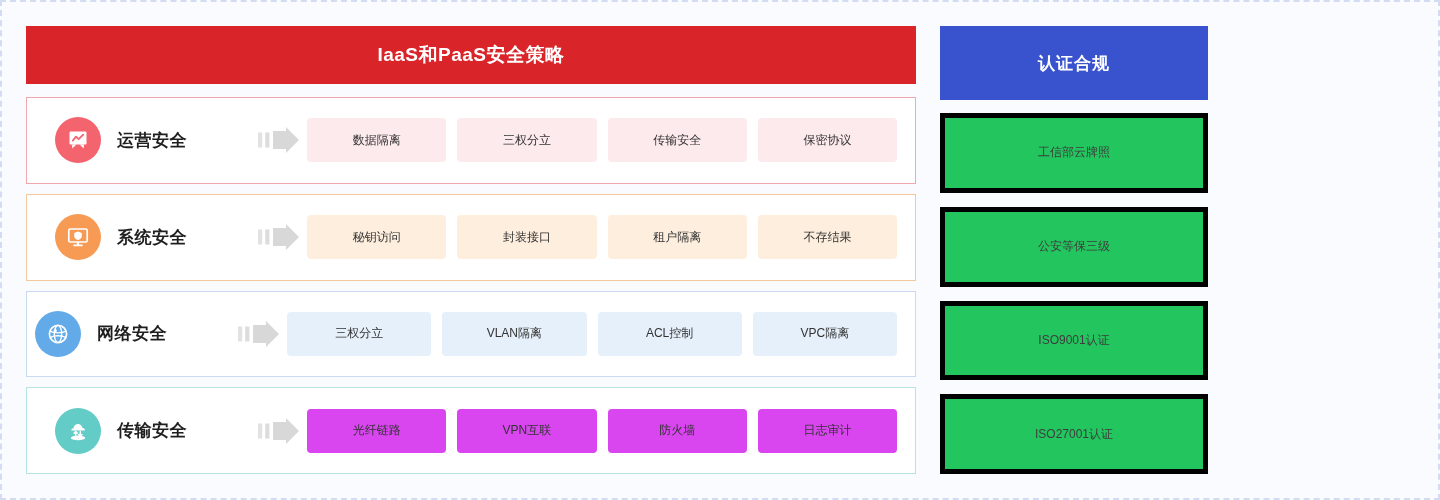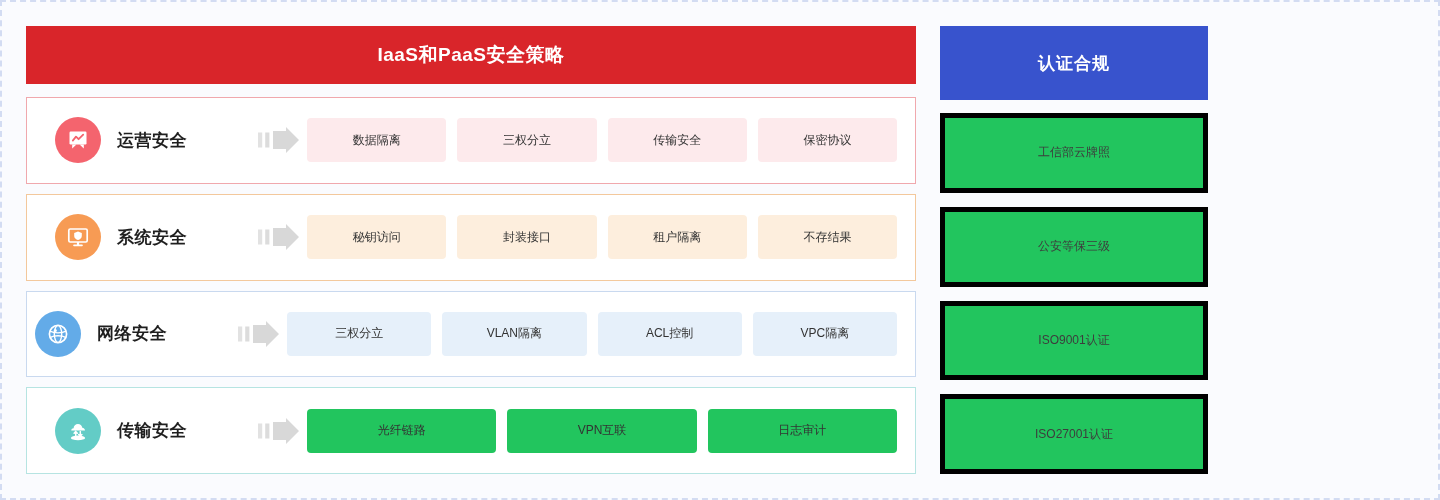--- a/index.html
+++ b/index.html
@@ -117,21 +117,21 @@
   .row-2 { border-color: #f3c89c; }
   .row-2 .cat-icon { background: #f79b54; }
   .row-2 .tag { background: #fdeedd; }
 
   .row-3 { border-color: #c9d9ef; padding-left: 8px; }
   .row-3 .cat-icon { background: #63abe8; }
   .row-3 .tag { background: #e6f0fa; }
 
   .row-4 { border-color: #b6e4e2; align-items: center; }
   .row-4 .cat-icon { background: #63ccc6; }
-  .row-4 .tag { background: #22c55e; }
+  .row-4 .tag { background: #d946ef; }
 
   
   .right-col {
     width: 268px;
     display: flex;
     flex-direction: column;
   }
   .cert-header {
     height: 74px;
     background: #3853cd;
@@ -271,20 +271,21 @@
           <div class="arrow-sep">
             <svg width="44" height="28" viewBox="0 0 44 28">
               <rect x="1" y="6.5" width="4.2" height="15" fill="#e2e2e2"></rect>
               <rect x="8.2" y="6.5" width="4.2" height="15" fill="#dcdcdc"></rect>
               <path d="M16 5 L29 5 L29 1 L42 14 L29 27 L29 23 L16 23 Z" fill="#d8d8d8"></path>
             </svg>
           </div>
           <div class="tags">
             <div class="tag">光纤链路</div>
             <div class="tag">VPN互联</div>
+            <div class="tag">防火墙</div>
             <div class="tag">日志审计</div>
           </div>
         </div>
 
       </div>
     </div>
 
     <div class="right-col">
       <div class="cert-header">
         <span>认证合规</span>

